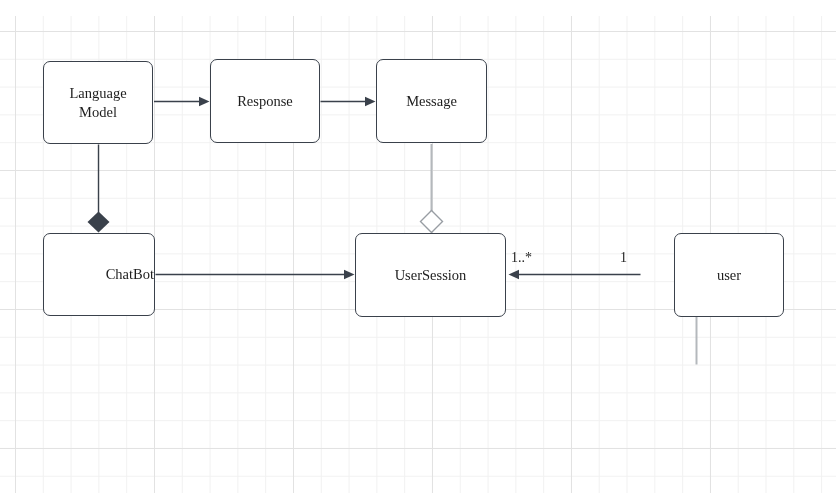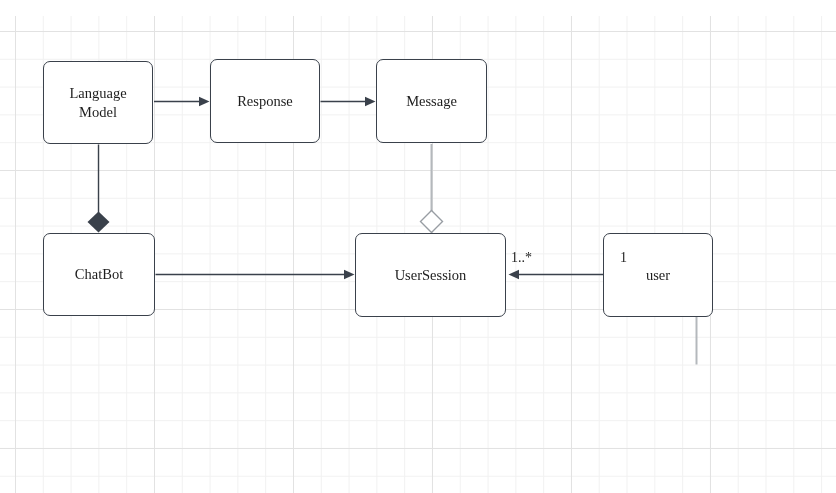--- a/index.html
+++ b/index.html
@@ -39,23 +39,23 @@
     text-align: center;
     font-size: 14.5px;
     line-height: 1.25;
     color: #1d1d1d;
   }
   .node .lbl { display: inline-block; }
   #node-language-model { left: 43px;  top: 45px;  width: 110px; height: 83px; }
   #node-language-model .lbl { max-width: 72px; }
   #node-response       { left: 210px; top: 43px;  width: 110px; height: 84px; }
   #node-message        { left: 376px; top: 43px;  width: 111px; height: 84px; }
-  #node-chatbot        { left: 43px;  top: 217px; width: 112px; height: 83px; }
+  #node-chatbot        { left: 43px;  top: 217px; width: 112px; height: 83px; justify-content: flex-end; }
   #node-user-session   { left: 355px; top: 217px; width: 151px; height: 84px; }
-  #node-user           { left: 603px; top: 217px; width: 110px; height: 84px; }
+  #node-user           { left: 674px; top: 217px; width: 110px; height: 84px; }
   #node-preference     { left: 647px; top: 349px; width: 111px; height: 84px; }
   .mult-label {
     position: absolute;
     font-size: 14px;
     color: #1d1d1d;
     background: transparent;
     white-space: nowrap;
   }
   #label-target-mult { left: 511px; top: 234px; }
   #label-source-mult { left: 620px; top: 234px; }

